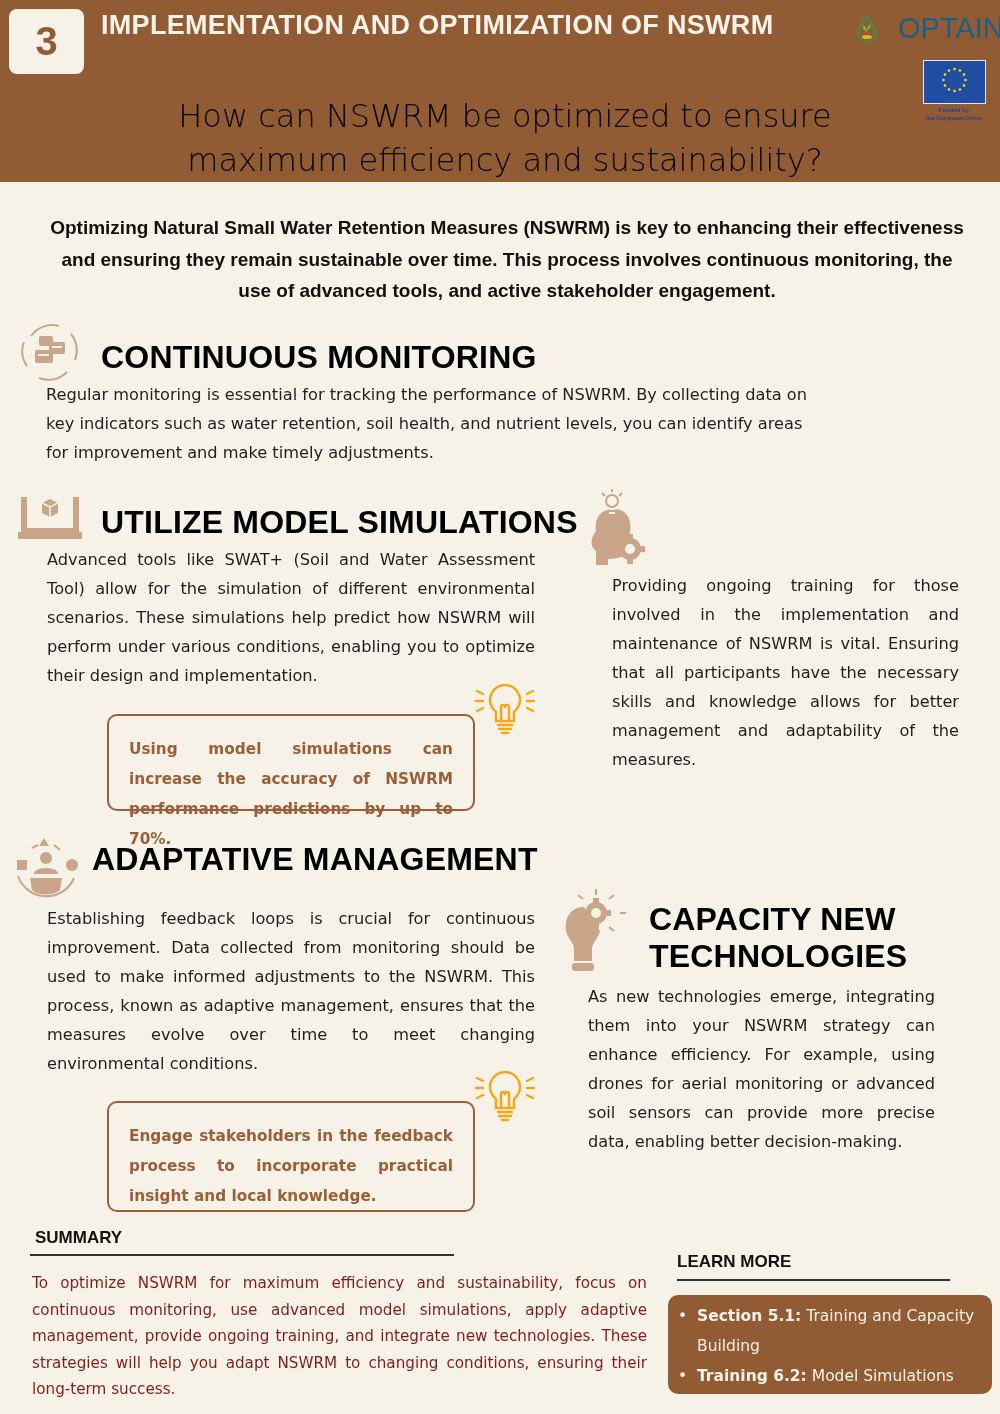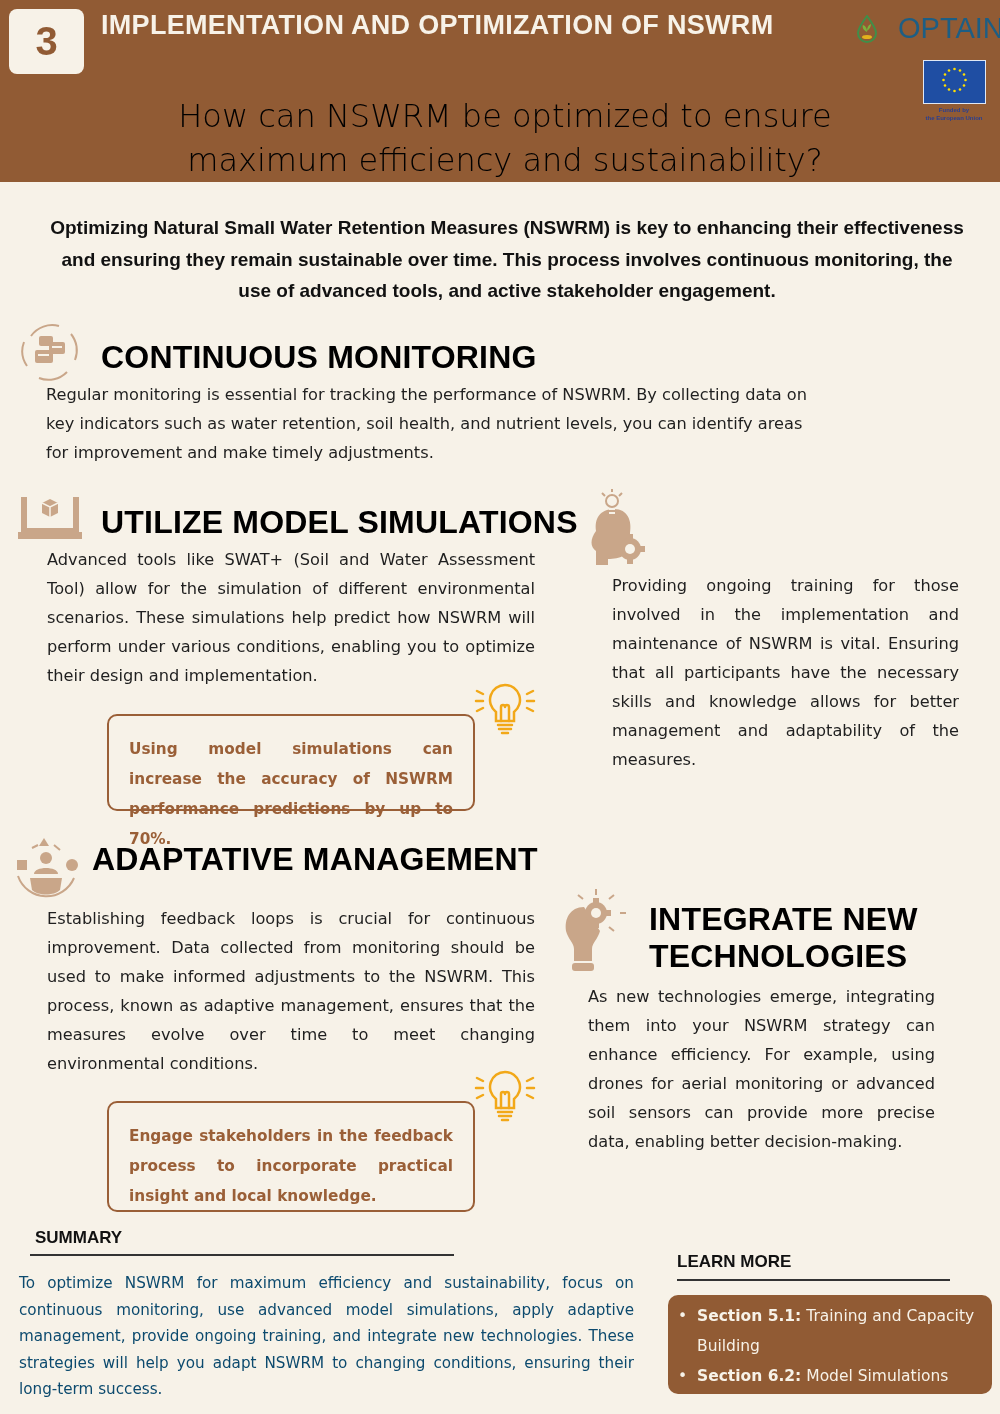--- a/index.html
+++ b/index.html
@@ -58,22 +58,22 @@
     position: absolute; border: 2.5px solid #9a5f37; border-radius: 10px; box-sizing: border-box;
     padding: 18px 20px 0 20px;
     font-family: "DejaVu Sans", sans-serif; font-weight: bold; font-size: 15.3px; line-height: 30px;
     color: #9a5f37; text-align: justify;
   }
   .summary-title, .learn-title {
     position: absolute; font-family: "Liberation Sans", sans-serif; font-weight: bold; font-size: 17px; color: #111;
   }
   .rule { position: absolute; height: 1.5px; background: #333; }
   .summary-text {
-    position: absolute; left: 19px; top: 1270px; width: 615px;
-    font-family: "DejaVu Sans", sans-serif; font-size: 15.2px; line-height: 26.6px; color: #0c4a6e; text-align: justify;
+    position: absolute; left: 32px; top: 1270px; width: 615px;
+    font-family: "DejaVu Sans", sans-serif; font-size: 15.2px; line-height: 26.6px; color: #7f1d1d; text-align: justify;
   }
   .learn-box {
     position: absolute; left: 668px; top: 1295px; width: 324px; height: 99px;
     background: #915b34; border-radius: 10px; box-sizing: border-box; padding: 6px 10px 0 10px;
   }
   .learn-item {
     display: flex; font-family: "DejaVu Sans", sans-serif; font-size: 15.5px; line-height: 30px; color: #f7f2e8;
   }
   .learn-item .bullet { width: 19px; flex: none; }
   .learn-item b { font-weight: bold; }
@@ -204,33 +204,33 @@
     <g fill="#c9a689">
         <rect x="-3" y="-15" width="6" height="6"></rect>
         <rect x="-3" y="9" width="6" height="6"></rect>
         <rect x="-15" y="-3" width="6" height="6"></rect>
         <rect x="9" y="-3" width="6" height="6"></rect>
       </g>
   </g>
   <path d="M34 2 V8 M52 8 L47 12 M58 26 H64 M52 44 L47 40 M16 8 L21 12" stroke="#c9a689" stroke-width="2"></path>
 </svg>
 <div class="section-title" style="left:649px;top:901px">
-  <div>INTEGRATE NEW</div>
+  <div>CAPACITY NEW</div>
   <div>TECHNOLOGIES</div>
 </div>
 <div class="body-text" style="left:588px;top:982px;width:347px">As new technologies emerge, integrating them into your NSWRM strategy can enhance efficiency. For example, using drones for aerial monitoring or advanced soil sensors can provide more precise data, enabling better decision-making.</div>
 
 <div class="summary-title" style="left:35px;top:1228px">SUMMARY</div>
 <div class="rule" style="left:30px;top:1254px;width:424px"></div>
 <div class="summary-text">To optimize NSWRM for maximum efficiency and sustainability, focus on continuous monitoring, use advanced model simulations, apply adaptive management, provide ongoing training, and integrate new technologies. These strategies will help you adapt NSWRM to changing conditions, ensuring their long-term success.</div>
 
 <div class="learn-title" style="left:677px;top:1252px">LEARN MORE</div>
 <div class="rule" style="left:677px;top:1279px;width:273px"></div>
 <div class="learn-box">
   <div class="learn-item">
     <span class="bullet">•</span>
     <span><b>Section 5.1:</b><span> Training and Capacity Building</span></span>
   </div>
   <div class="learn-item">
     <span class="bullet">•</span>
-    <span><b>Section 6.2:</b><span> Model Simulations</span></span>
+    <span><b>Training 6.2:</b><span> Model Simulations</span></span>
   </div>
 </div>
 
 </body></html>

